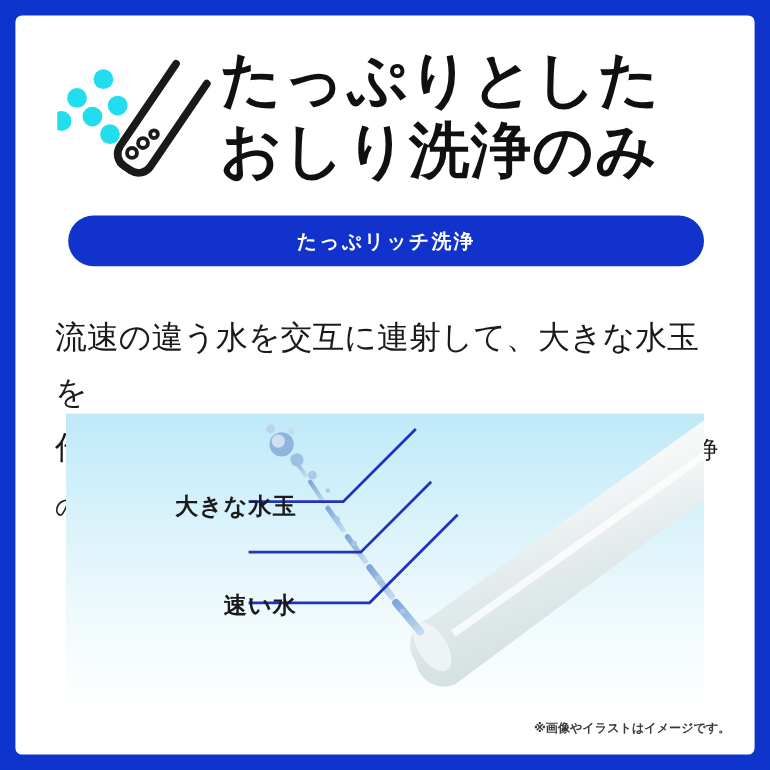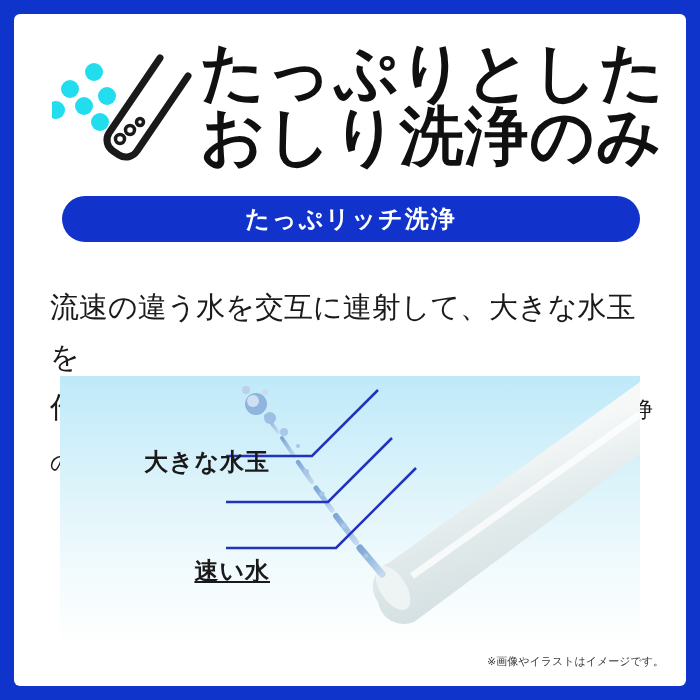--- a/index.html
+++ b/index.html
@@ -48,42 +48,42 @@
     width: 150px;
     height: 130px;
   }
 
   .heading {
     position: absolute;
     left: 186px;
     top: 26px;
     width: 470px;
     color: #101010;
-    font-size: 64px;
+    font-size: 55px;
     line-height: 64px;
     font-weight: 700;
     letter-spacing: 1px;
     text-align: left;
     white-space: nowrap;
   }
   .heading .line {
     display: block;
   }
 
   
   .pill {
     position: absolute;
     left: 48px;
     top: 182px;
     width: 578px;
     height: 46px;
     border-radius: 23px;
     background: #1133cc;
     color: #ffffff;
-    font-size: 24px;
+    font-size: 18px;
     font-weight: 700;
     letter-spacing: 2px;
     display: flex;
     align-items: center;
     justify-content: center;
     box-sizing: border-box;
   }
 
   
   .body-copy {
@@ -128,38 +128,38 @@
     position: absolute;
     left: 0;
     top: 0;
     width: 580px;
     height: 272px;
   }
 
   .callout-label {
     position: absolute;
     color: #1a1a1a;
-    font-size: 24px;
+    font-size: 21px;
     font-weight: 700;
     letter-spacing: 1px;
     white-space: nowrap;
     text-align: right;
   }
   .callout-label.c0 { left: 60px; top: 70px;  width: 150px; }
   .callout-label.c1 { left: 60px; top: 116px; width: 150px; }
-  .callout-label.c2 { left: 60px; top: 179px; width: 150px; text-decoration: underline; }
+  .callout-label.c2 { left: 60px; top: 160px; width: 150px; }
 
   
   .footnote {
     position: absolute;
     right: 22px;
     top: 640px;
     color: #3a3a3a;
     font-size: 11px;
-    font-weight: 400;
+    font-weight: 700;
     letter-spacing: 0px;
     white-space: nowrap;
   }
 </style>
 </head>
 <body>
 
 <div class="poster">
   <div class="inner-card">
 

